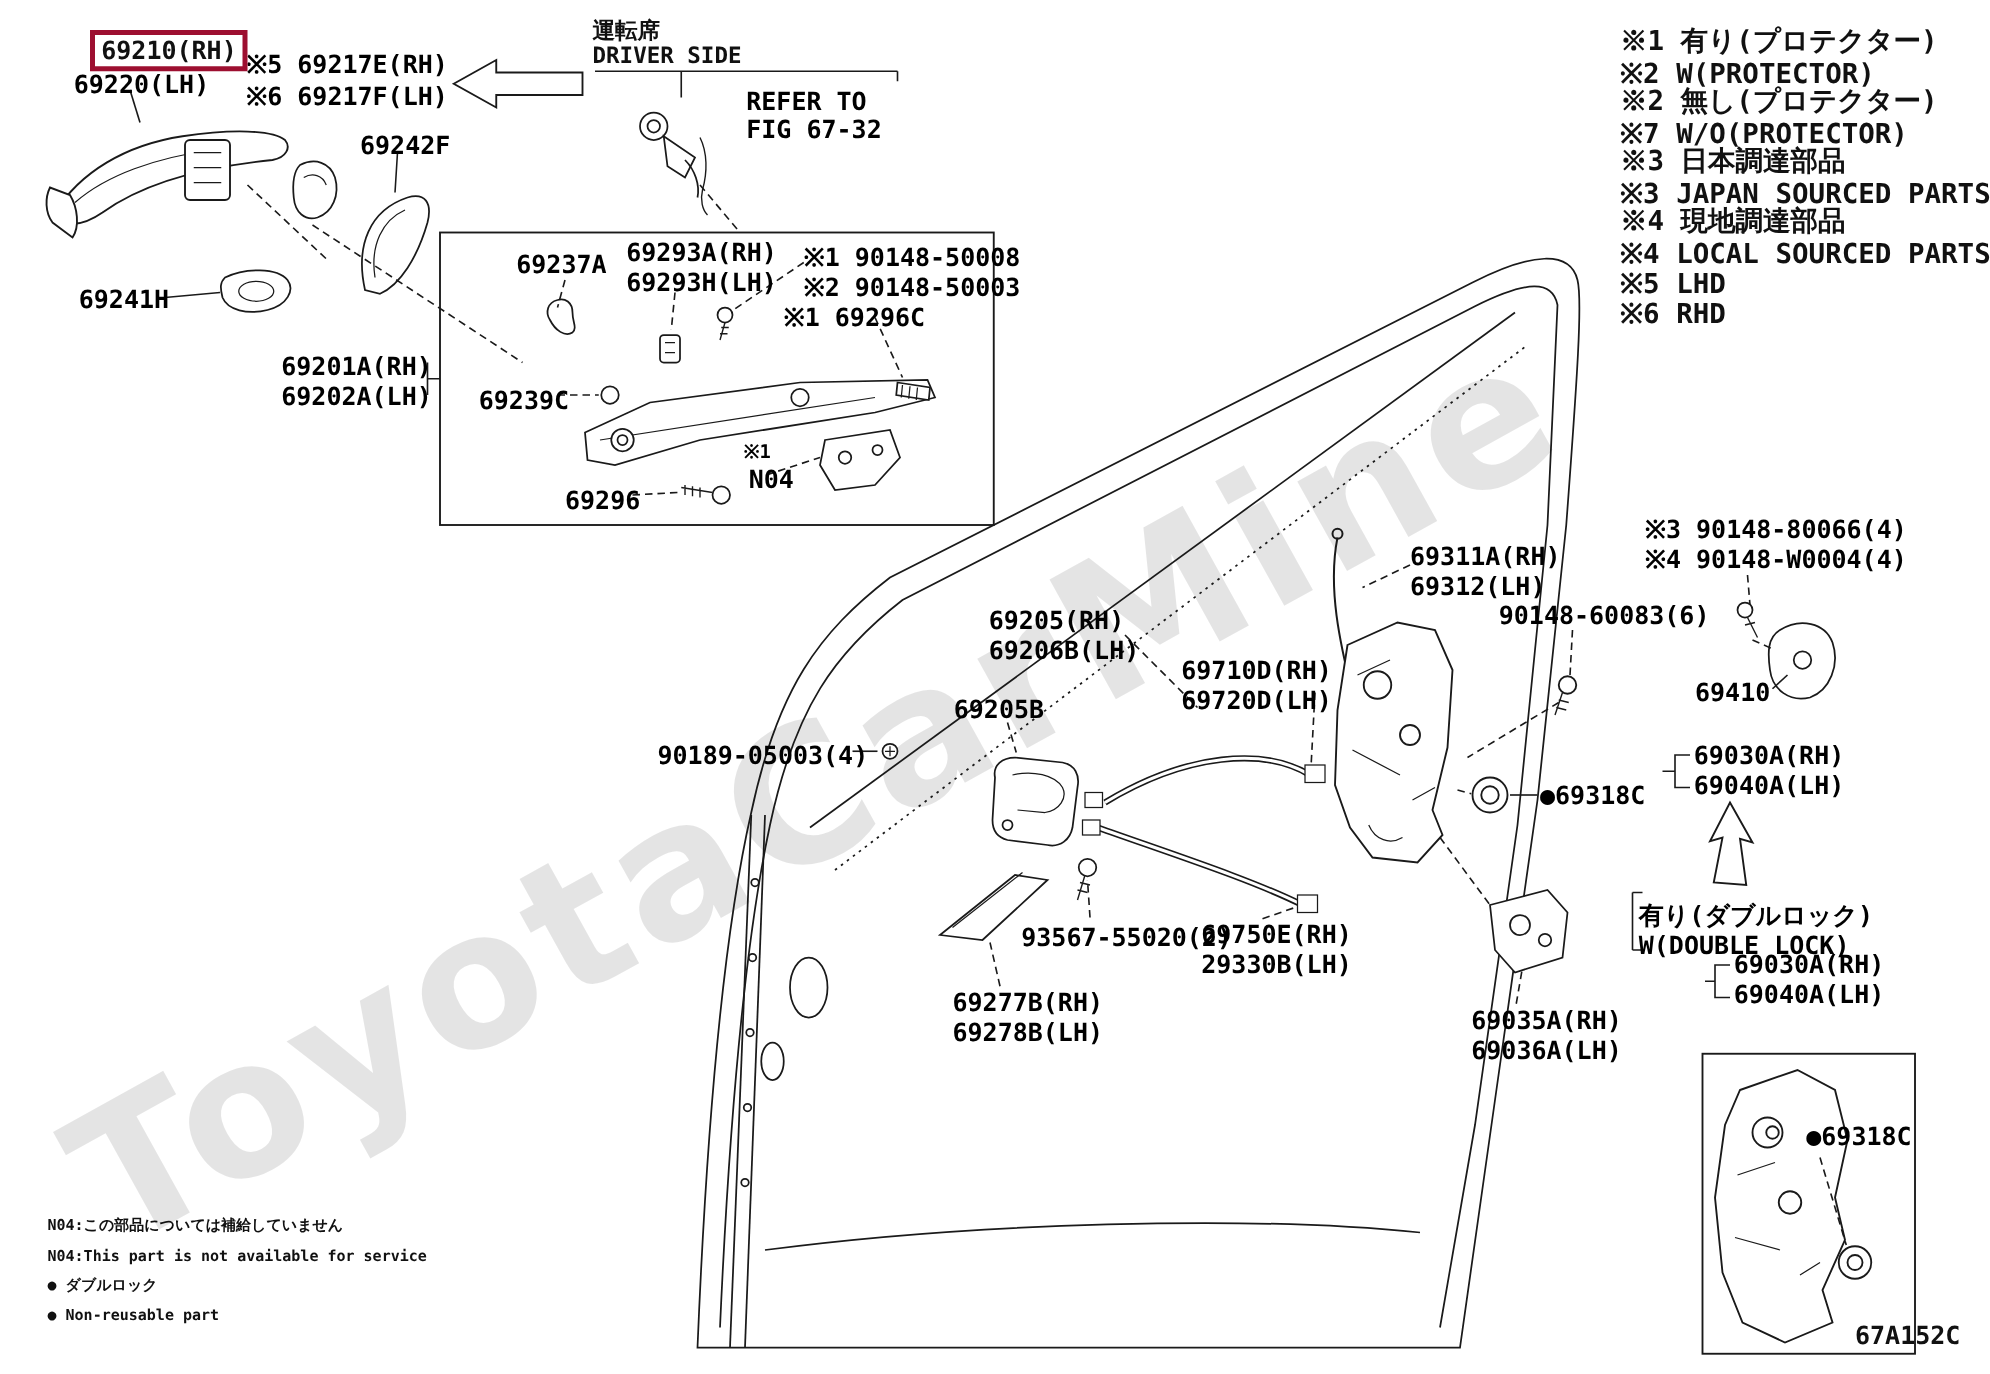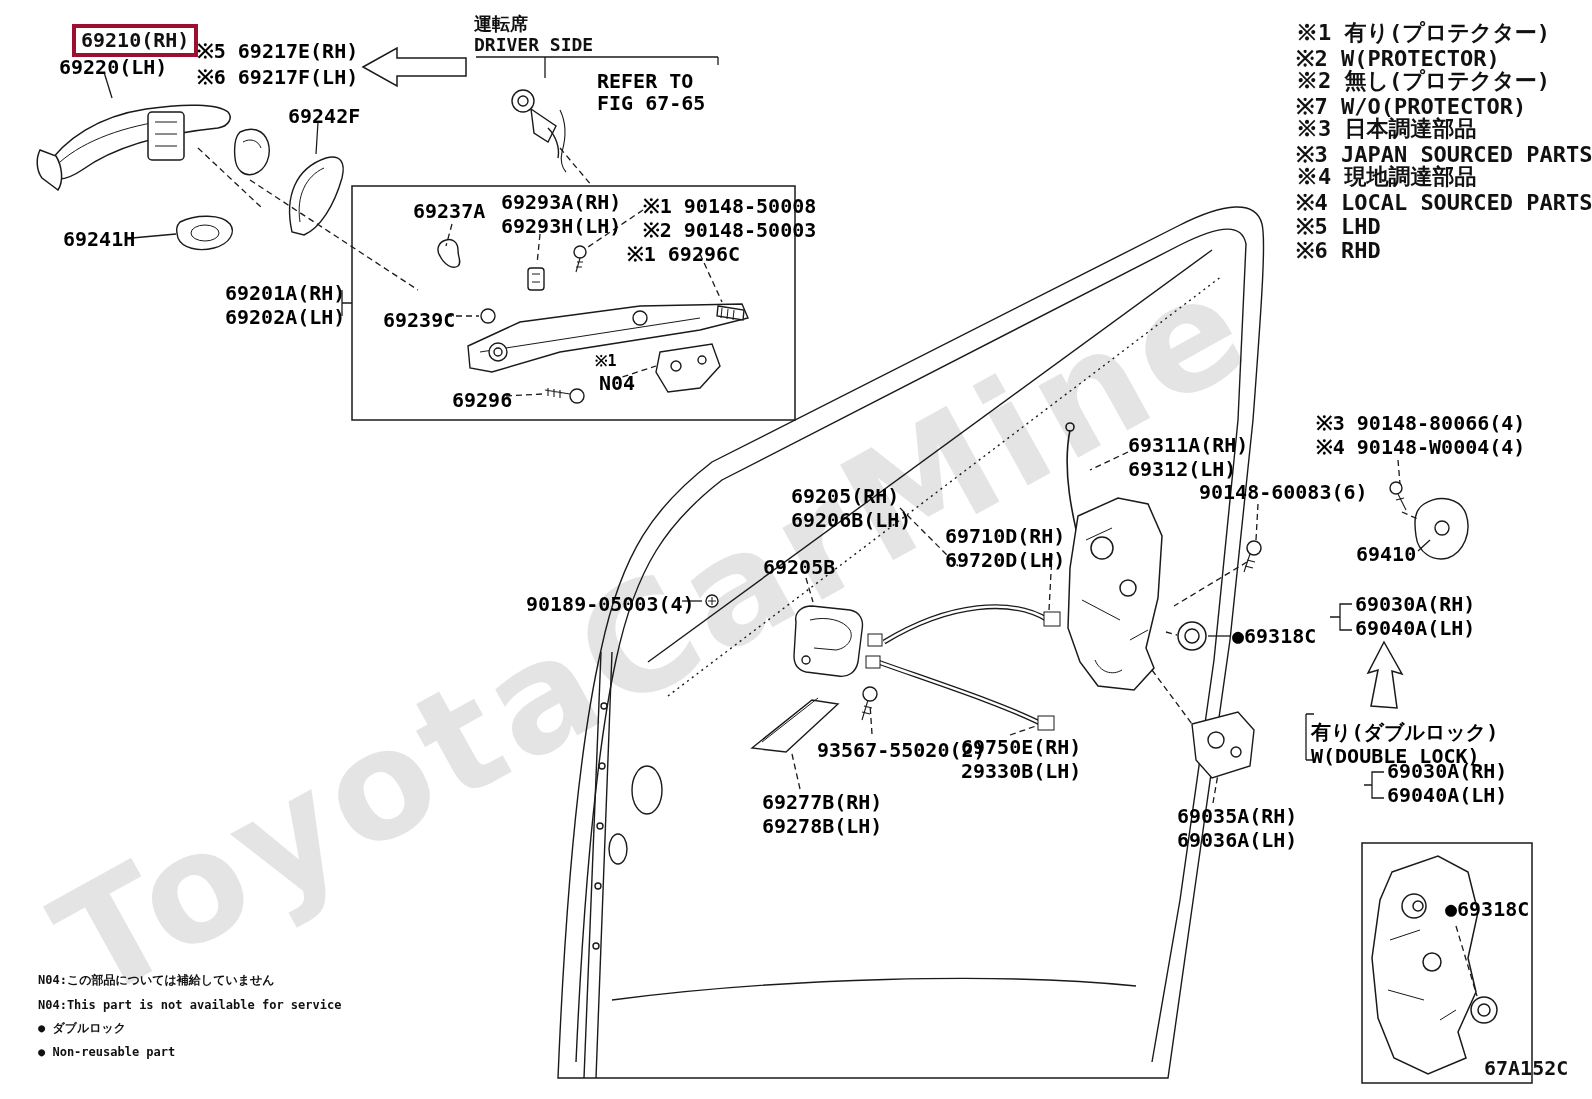--- a/index.html
+++ b/index.html
@@ -214,21 +214,21 @@
 </svg>
 
 <div class="boxed" style="left:72px;top:24px">69210(RH)</div>
 <div class="lbl" style="left:59px;top:56px">69220(LH)</div>
 <div class="lbl" style="left:197px;top:40px">※5 69217E(RH)</div>
 <div class="lbl" style="left:197px;top:66px">※6 69217F(LH)</div>
 
 <div class="hdr" style="left:474px;top:12px">運転席</div>
 <div class="hdr" style="left:474px;top:34px">DRIVER SIDE</div>
 <div class="lbl" style="left:597px;top:70px">REFER TO</div>
-<div class="lbl" style="left:597px;top:92px">FIG 67-65</div>
+<div class="lbl" style="left:597px;top:92px">FIG 67-32</div>
 
 <div class="lbl" style="left:288px;top:105px">69242F</div>
 <div class="lbl" style="left:63px;top:228px">69241H</div>
 <div class="lbl" style="left:413px;top:200px">69237A</div>
 <div class="lbl" style="left:501px;top:191px">69293A(RH)</div>
 <div class="lbl" style="left:501px;top:215px">69293H(LH)</div>
 <div class="lbl" style="left:643px;top:195px">※1 90148-50008</div>
 <div class="lbl" style="left:643px;top:219px">※2 90148-50003</div>
 <div class="lbl" style="left:627px;top:243px">※1 69296C</div>
 <div class="lbl" style="left:225px;top:282px">69201A(RH)</div>

